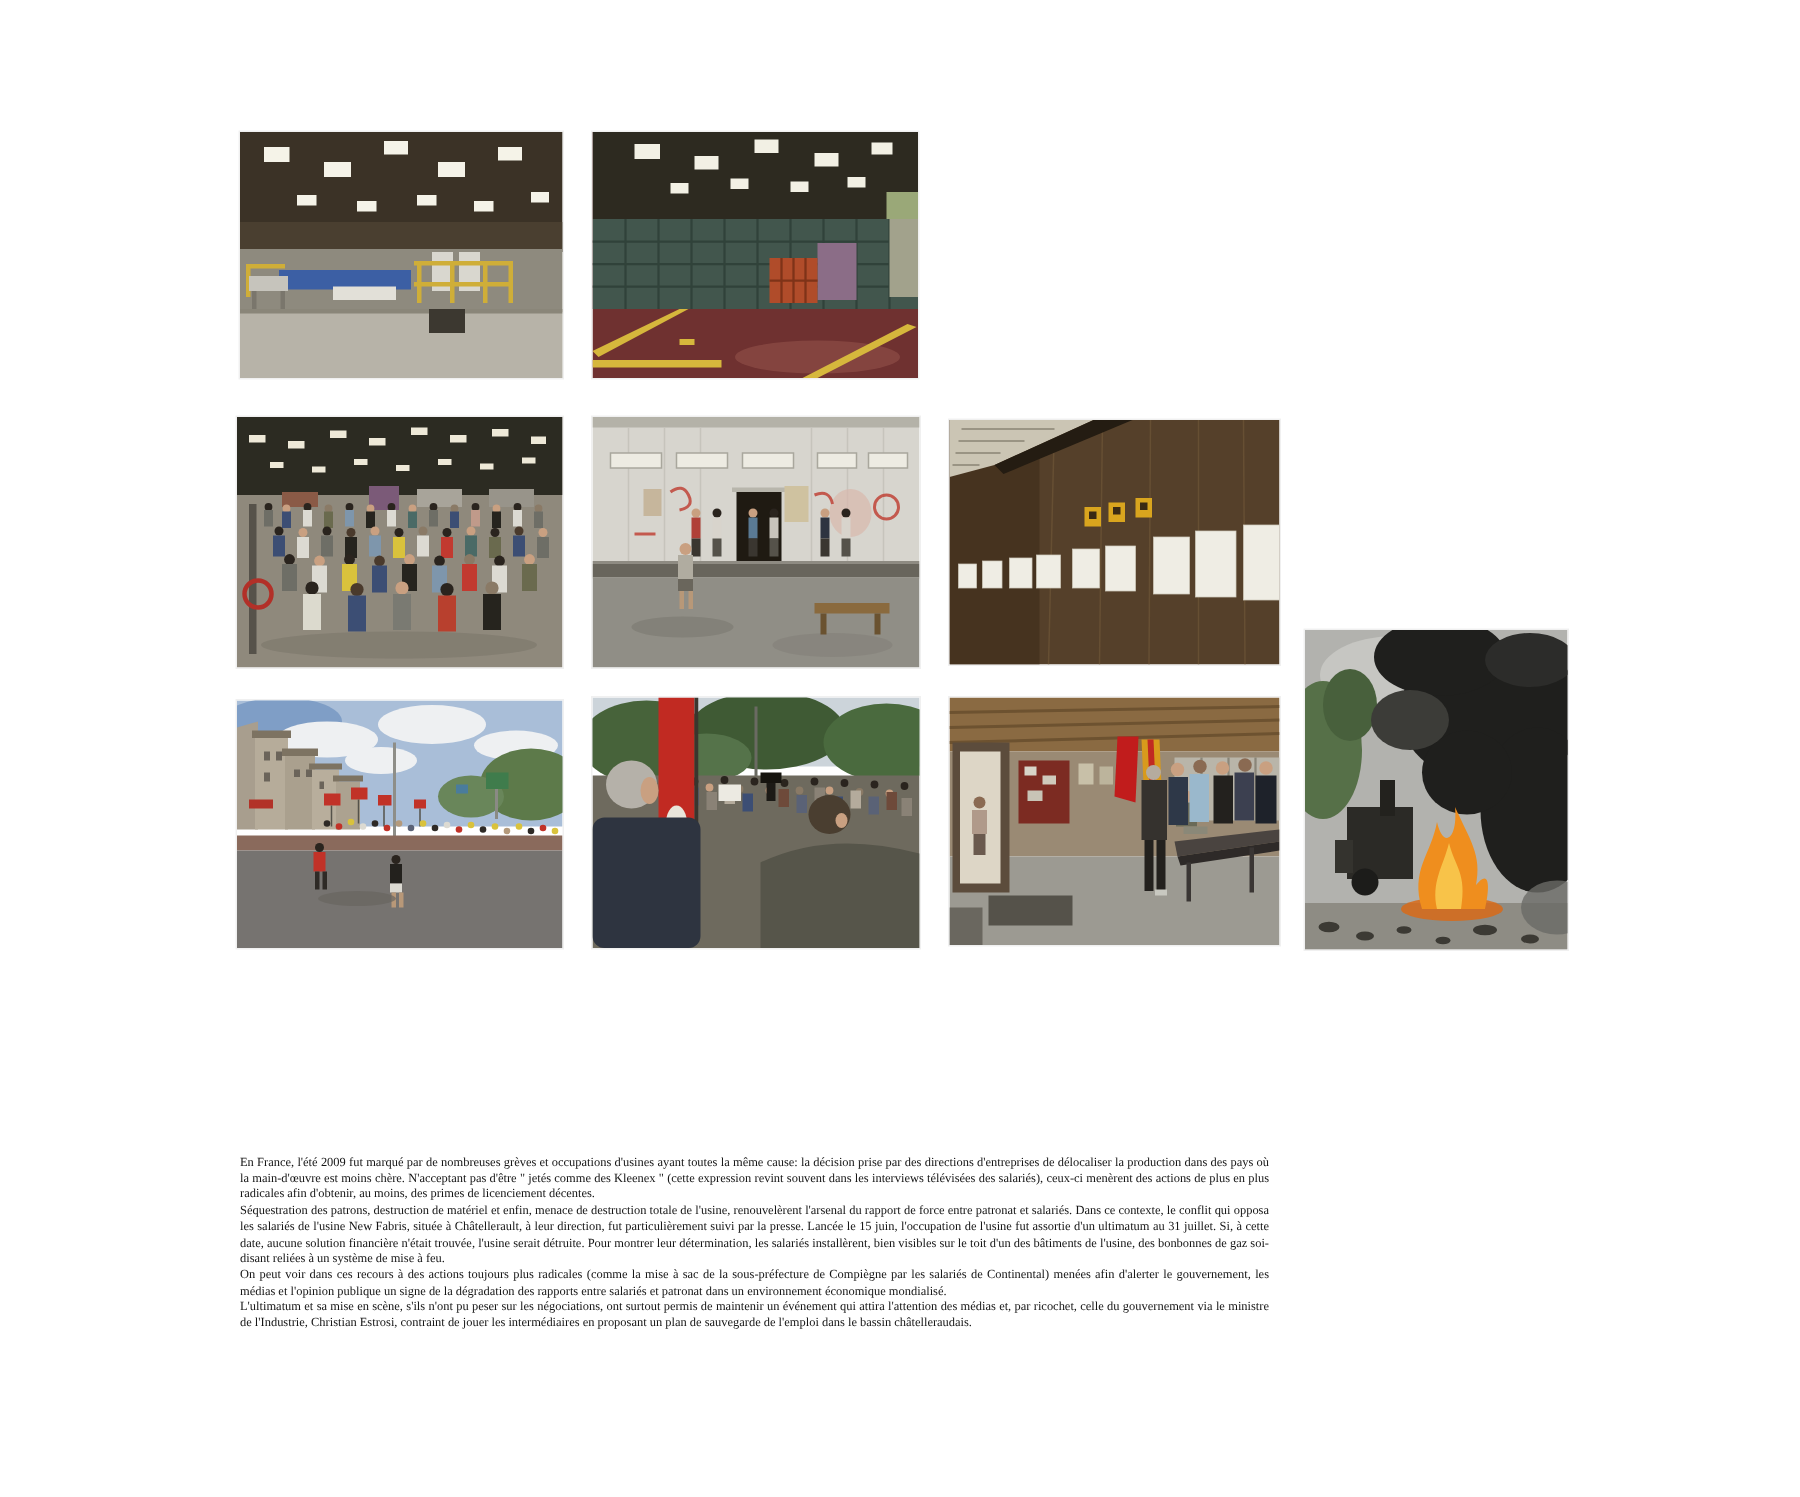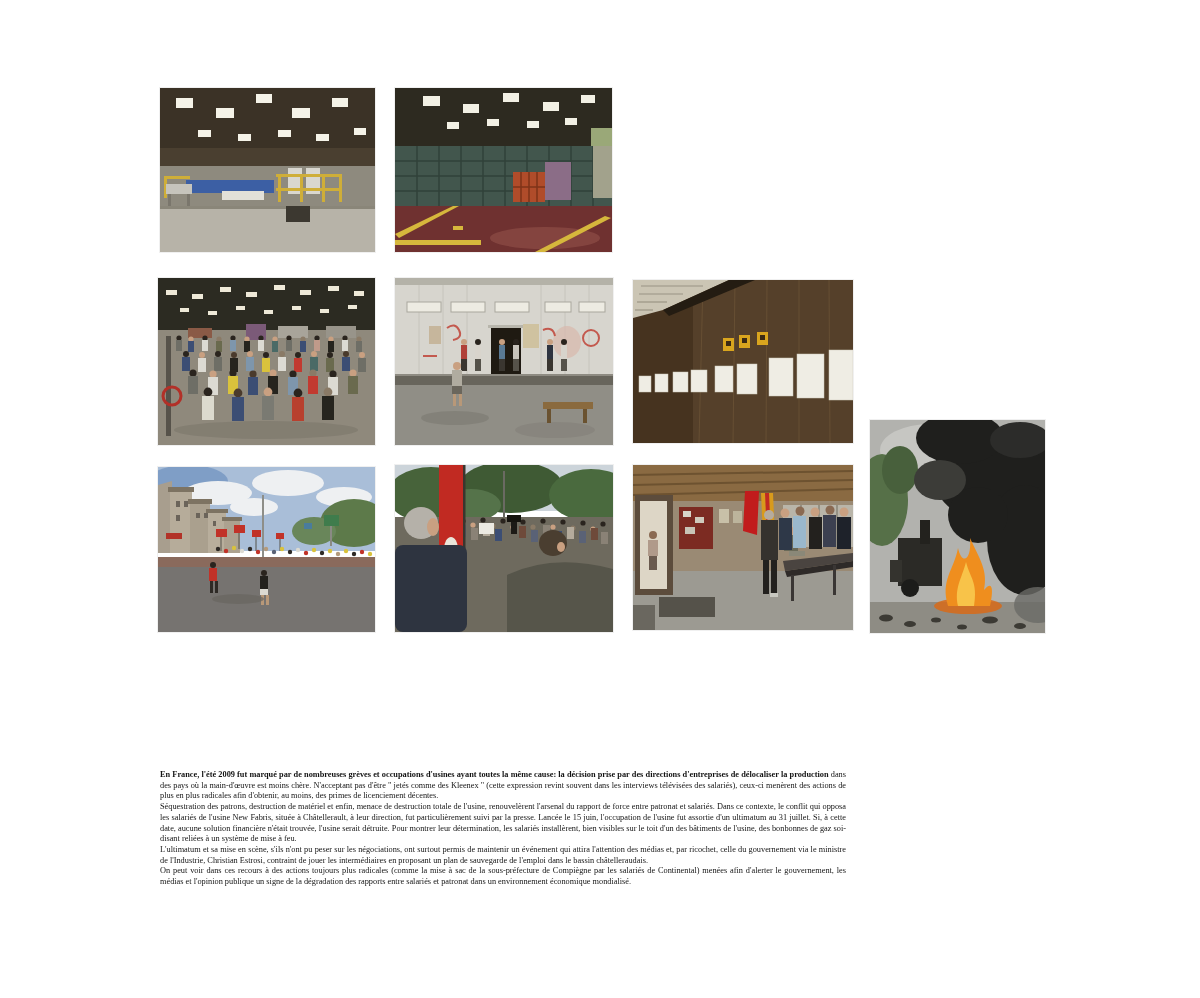--- a/index.html
+++ b/index.html
@@ -3,21 +3,21 @@
 <meta charset="utf-8">
 <style>
   html,body{margin:0;padding:0;background:#ffffff;}
   #canvas{position:relative;width:1200px;height:998px;background:#ffffff;overflow:hidden;
           font-family:"Liberation Serif", serif;}
   .photo{position:absolute;background:#fff;box-shadow:0 0 0 1px rgba(0,0,0,0.06);}
   .photo svg{display:block;width:100%;height:100%;}
   #caption{position:absolute;left:160px;top:770px;width:686px;color:#141414;
            font-size:8.3px;line-height:10.7px;text-align:justify;}
   #caption p{margin:0;padding:0;}
-  #caption strong{font-weight:bold;}
+  #caption strong{font-weight:normal;}
 </style>
 </head>
 <body>
 
 <div id="canvas">
 
   <div class="photo" style="left:160px;top:88px;width:215px;height:164px;" title="Factory interior with production line, blue conveyor and yellow safety railings under ceiling lights">
     <svg viewBox="0 0 215 164" preserveAspectRatio="none">
       <rect width="215" height="164" fill="#aaa69c"></rect>
       <rect width="215" height="80" fill="#3b3226"></rect>
@@ -569,17 +569,17 @@
           <ellipse cx="120" cy="200" rx="8" ry="3.5"></ellipse>
         <ellipse cx="150" cy="206" rx="6" ry="3"></ellipse>
           <ellipse cx="92" cy="207" rx="5" ry="2.5"></ellipse>
       </g>
     </svg>
   </div>
 
   <div id="caption">
     <p><strong>En France, l'été 2009 fut marqué par de nombreuses grèves et occupations d'usines ayant toutes la même cause: la décision prise par des directions d'entreprises de délocaliser la production</strong><span> dans des pays où la main-d'œuvre est moins chère. N'acceptant pas d'être " jetés comme des Kleenex " (cette expression revint souvent dans les interviews télévisées des salariés), ceux-ci menèrent des actions de plus en plus radicales afin d'obtenir, au moins, des primes de licenciement décentes.</span></p>
     <p>Séquestration des patrons, destruction de matériel et enfin, menace de destruction totale de l'usine, renouvelèrent l'arsenal du rapport de force entre patronat et salariés. Dans ce contexte, le conflit qui opposa les salariés de l'usine New Fabris, située à Châtellerault, à leur direction, fut particulièrement suivi par la presse. Lancée le 15 juin, l'occupation de l'usine fut assortie d'un ultimatum au 31 juillet. Si, à cette date, aucune solution financière n'était trouvée, l'usine serait détruite. Pour montrer leur détermination, les salariés installèrent, bien visibles sur le toit d'un des bâtiments de l'usine, des bonbonnes de gaz soi-disant reliées à un système de mise à feu.</p>
+    <p>On peut voir dans ces recours à des actions toujours plus radicales (comme la mise à sac de la sous-préfecture de Compiègne par les salariés de Continental) menées afin d'alerter le gouvernement, les médias et l'opinion publique un signe de la dégradation des rapports entre salariés et patronat dans un environnement économique mondialisé.</p>
     <p>L'ultimatum et sa mise en scène, s'ils n'ont pu peser sur les négociations, ont surtout permis de maintenir un événement qui attira l'attention des médias et, par ricochet, celle du gouvernement via le ministre de l'Industrie, Christian Estrosi, contraint de jouer les intermédiaires en proposant un plan de sauvegarde de l'emploi dans le bassin châtelleraudais.</p>
-    <p>On peut voir dans ces recours à des actions toujours plus radicales (comme la mise à sac de la sous-préfecture de Compiègne par les salariés de Continental) menées afin d'alerter le gouvernement, les médias et l'opinion publique un signe de la dégradation des rapports entre salariés et patronat dans un environnement économique mondialisé.</p>
   </div>
 
 </div>
 
 </body></html>

